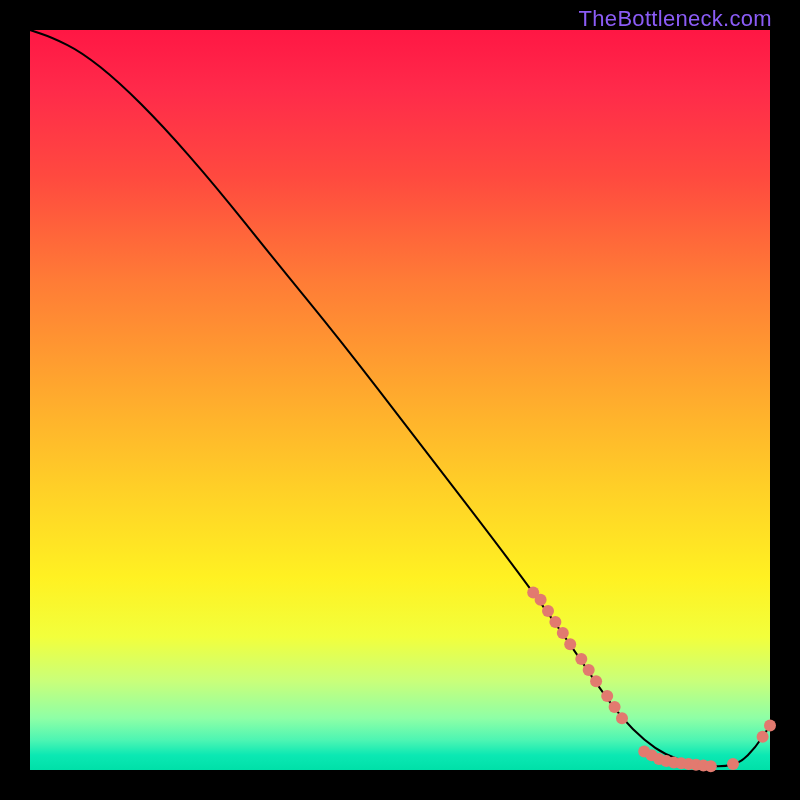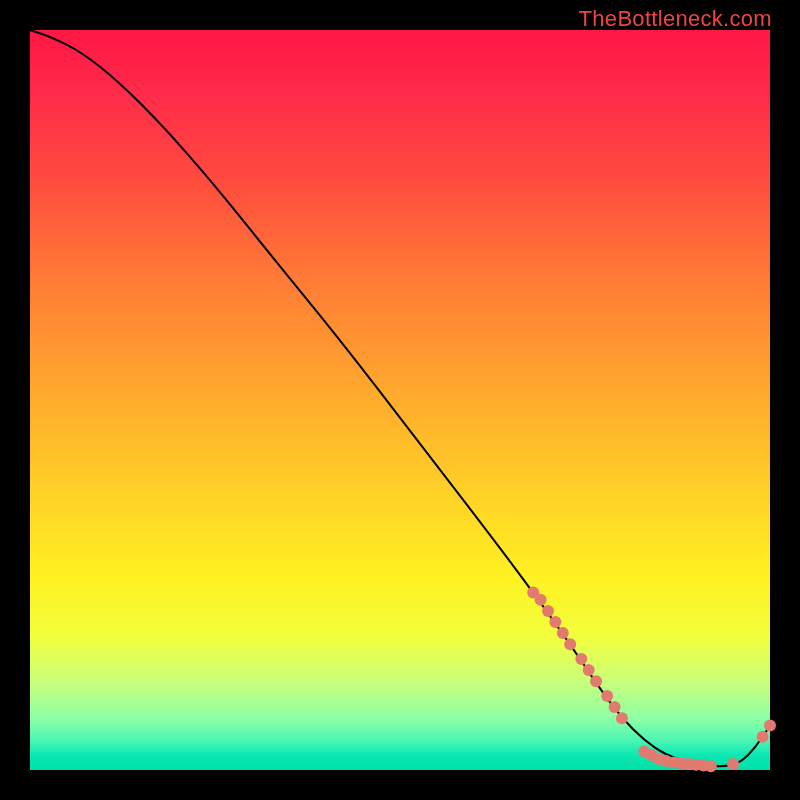--- a/index.html
+++ b/index.html
@@ -38,21 +38,21 @@
       #8effa6 93%,
       #4cf5b3 96%,
       #0be8b3 98%,
       #00e0a8 100%
     );
   }
   .watermark {
     position: absolute;
     top: 6px;
     right: 28px;
-    color: #ef4444;
+    color: #8b5cf6;
     font-size: 22px;
     font-weight: 500;
     letter-spacing: 0.3px;
   }
   svg.curve-layer {
     position: absolute;
     top: 0;
     left: 0;
   }
 </style>

